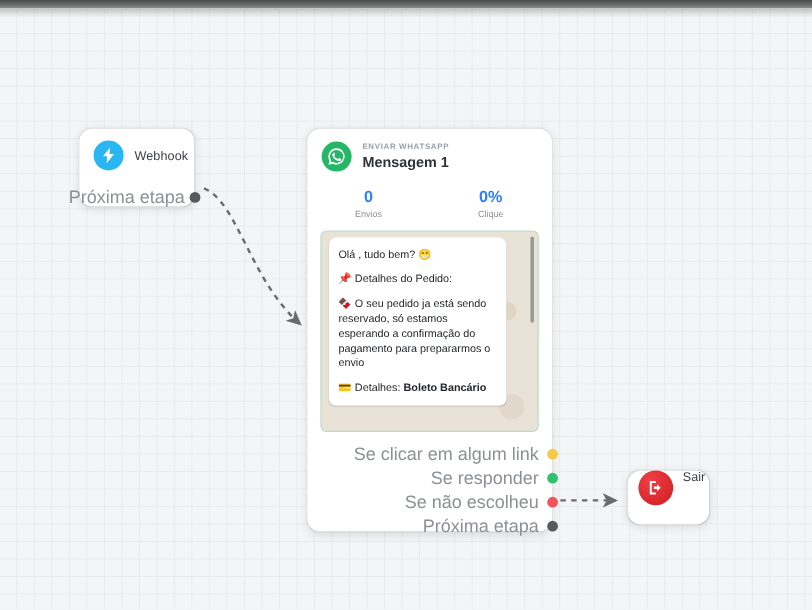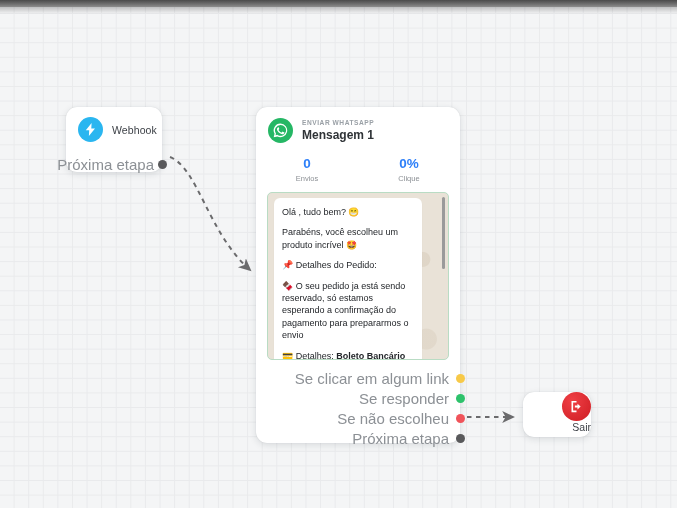--- a/index.html
+++ b/index.html
@@ -118,21 +118,21 @@
     position: absolute; right: 3px; top: 4px; width: 3.5px; height: 72px;
     background: #9a9a9a; border-radius: 2px;
   }
 
   #wa-ports { margin-top: 8px; padding-right: 11px; }
   #wa-ports .port-row { height: 20px; }
   #wa-ports .port-dot { right: -15.5px; }
 
   
   #node-sair { left: 523px; top: 392px; width: 68px; height: 45px; }
-  #sair-inner { display: flex; align-items: flex-end; height: 45px; padding-left: 9px; flex-direction: column; }
+  #sair-inner { display: flex; align-items: flex-start; height: 45px; padding-left: 9px; }
   .exit-icon {
     width: 29px; height: 29px; border-radius: 50%;
     background: radial-gradient(circle at 35% 30%, #ef3f45 0%, #d6252b 75%);
     display: flex; align-items: center; justify-content: center; flex: 0 0 auto;
   }
   #sair-label { margin-left: 8px; font-size: 10.5px; color: #3b3f45; }
 </style>
 </head>
 <body>
 
@@ -189,21 +189,20 @@
       </div>
       <div class="stat">
         <div class="stat-val">0%</div>
         <div class="stat-lbl">Clique</div>
       </div>
     </div>
 
     <div id="wa-preview">
       <div id="wa-bubble">
         <div class="msg-p">Olá , tudo bem? 😁</div>
-        <div class="msg-p">Parabéns, você escolheu um produto incrível 🤩</div>
         <div class="msg-p">📌 Detalhes do Pedido:</div>
         <div class="msg-p">🍫 O seu pedido ja está sendo reservado, só estamos esperando a confirmação do pagamento para prepararmos o envio</div>
         <div class="msg-p"><span>💳 Detalhes: </span><b>Boleto Bancário</b></div>
 
       </div>
       <div id="wa-scroll"></div>
     </div>
 
     <div id="wa-ports">
       <div class="port-row">

